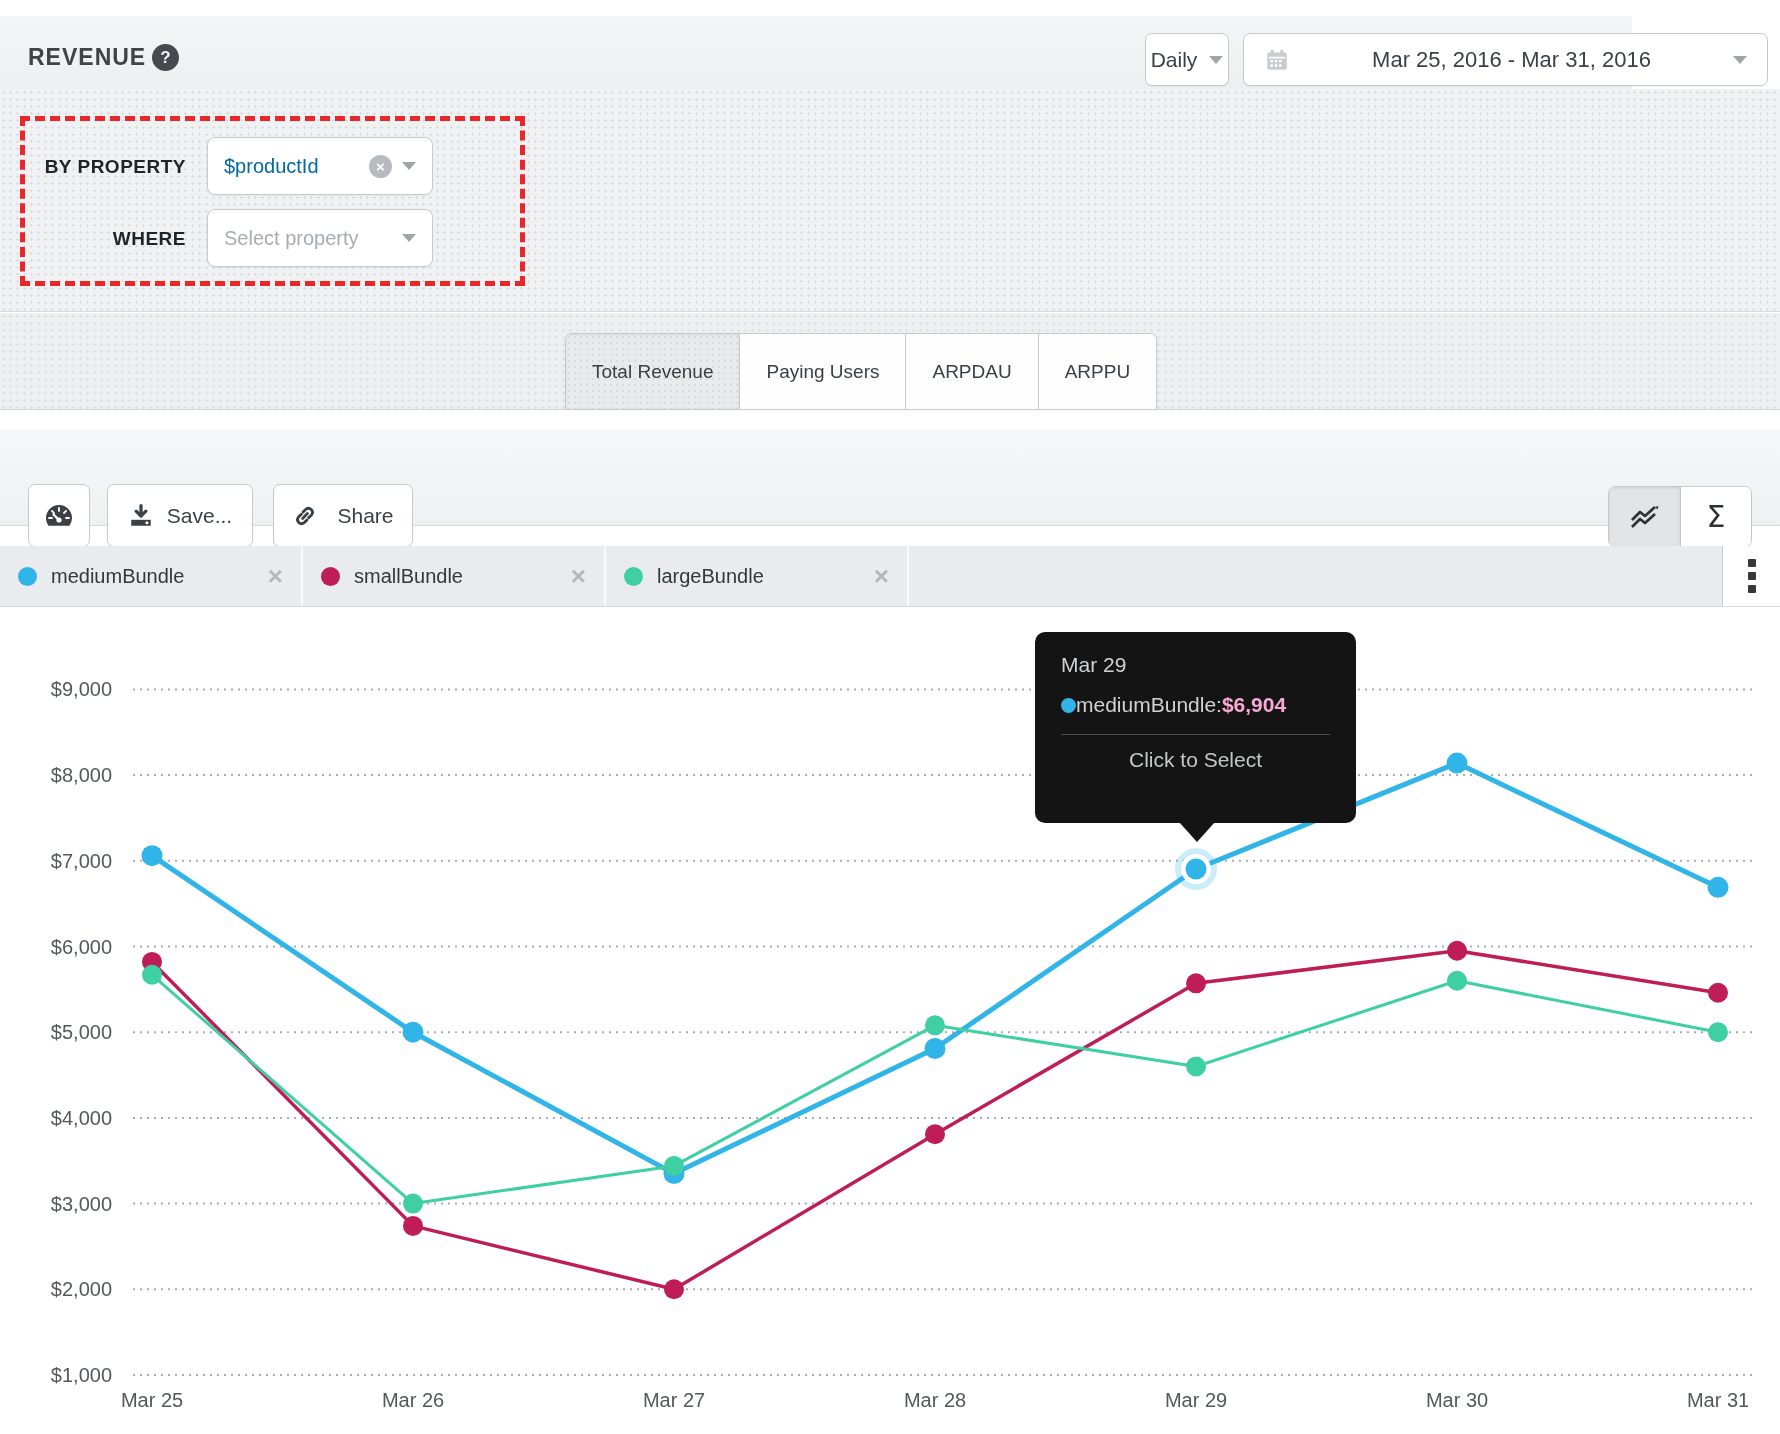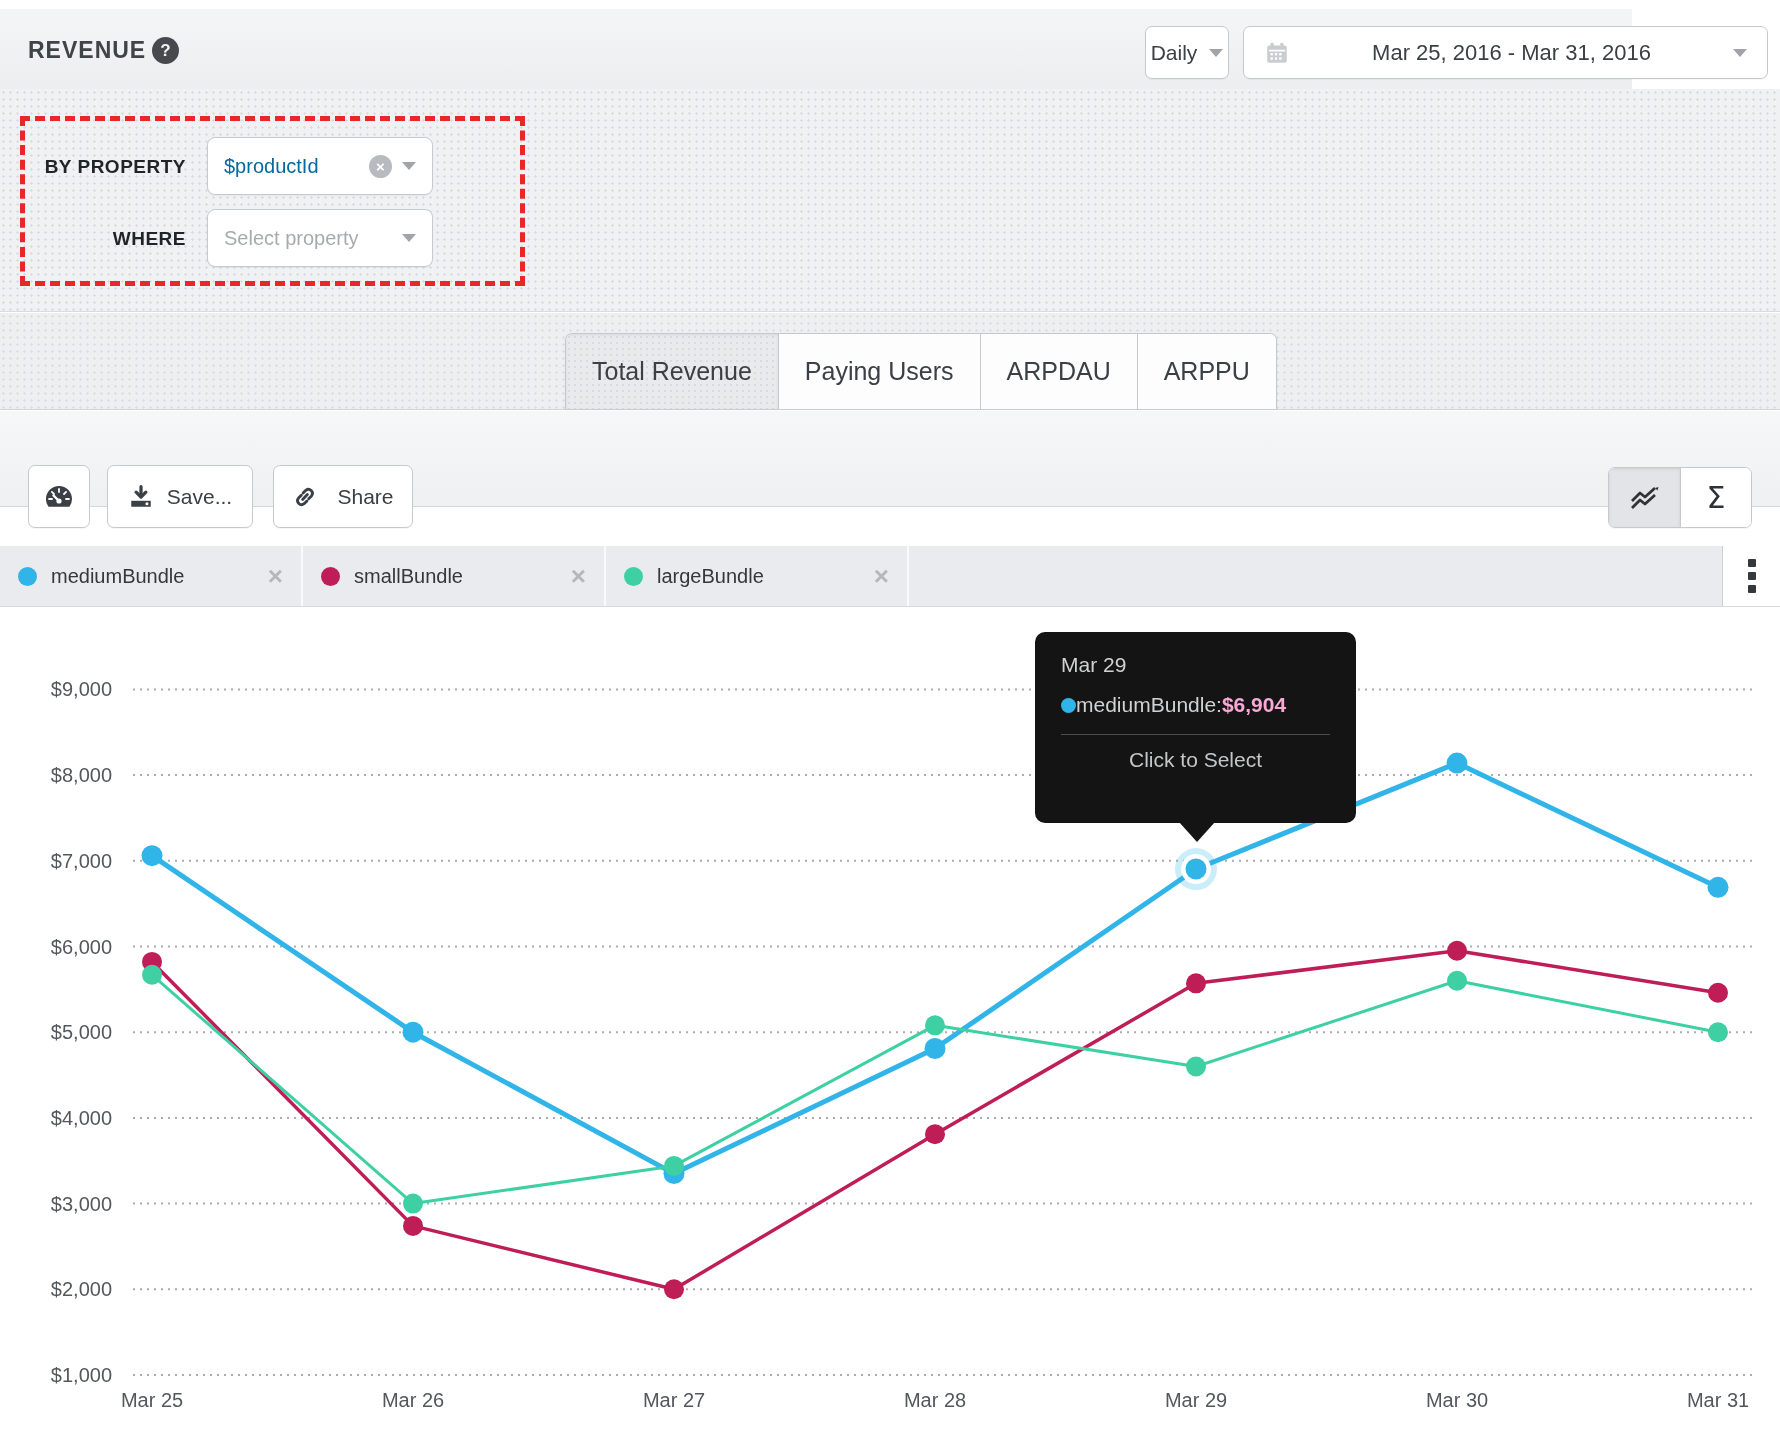--- a/index.html
+++ b/index.html
@@ -9,21 +9,21 @@
     color:#3a4045; background:#fff; position:relative; overflow:hidden;
     -webkit-font-smoothing:antialiased;
   }
   .dots {
     background-color:#f0f1f3;
     background-image:radial-gradient(#dadcdf 1px, transparent 1.3px);
     background-size:7px 7px;
   }
   
   .topbar {
-    position:absolute; left:0; top:9px; width:1632px; height:88px;
+    position:absolute; left:0; top:16px; width:1632px; height:88px;
     background:linear-gradient(#f4f5f7,#ebedef);
     border-bottom:1px solid #d9dbde;
   }
   .page-title {
     position:absolute; left:28px; top:28px; font-size:23px; font-weight:600;
     color:#3f4449; letter-spacing:1px;
   }
   .help-badge {
     position:absolute; left:152px; top:28px; width:27px; height:27px; border-radius:50%;
     background:#46494e; color:#f2f3f4; font-size:17px; font-weight:700;
@@ -71,33 +71,33 @@
     background-image:radial-gradient(#dcdee1 1px, transparent 1.3px);
     background-size:7px 7px;
     border-bottom:1px solid #d2d5d8;
   }
   .tabs {
     position:absolute; left:565px; bottom:0; height:76px; display:flex;
     border:1px solid #c6c9cc; border-bottom:none; border-radius:7px 7px 0 0; overflow:hidden;
     box-shadow:0 1px 2px rgba(0,0,0,0.05);
   }
   .tab {
-    background:#fdfdfd; font-size:25px; color:#3a4045; display:flex; align-items:center;
+    background:#fdfdfd; font-size:19px; color:#3a4045; display:flex; align-items:center;
     justify-content:center; padding:0 26px; border-left:1px solid #c6c9cc; cursor:pointer; white-space:nowrap;
   }
   .tab:first-child { border-left:none; }
   .tab.active {
     background-color:#e9eaec;
     background-image:radial-gradient(#d8dadd 1px, transparent 1.3px);
     background-size:6px 6px;
     box-shadow:inset 0 1px 3px rgba(0,0,0,0.08);
   }
   
   .toolbar {
-    position:absolute; left:0; top:411px; width:1780px; height:96px;
+    position:absolute; left:0; top:430px; width:1780px; height:96px;
     background:linear-gradient(#f6f7f9,#eef0f2);
     background-color:#f2f3f5;
     border-bottom:1px solid #d5d8db;
   }
   .tool-btn { position:absolute; top:54px; height:63px; }
   .gauge-btn { left:28px;  width:62px;  justify-content:center; }
   .save-btn  { left:107px; width:146px; justify-content:center; gap:13px; }
   .share-btn { left:273px; width:140px; justify-content:center; gap:19px; }
   .toggle-group {
     position:absolute; left:1608px; top:56px; height:61px; display:flex;

